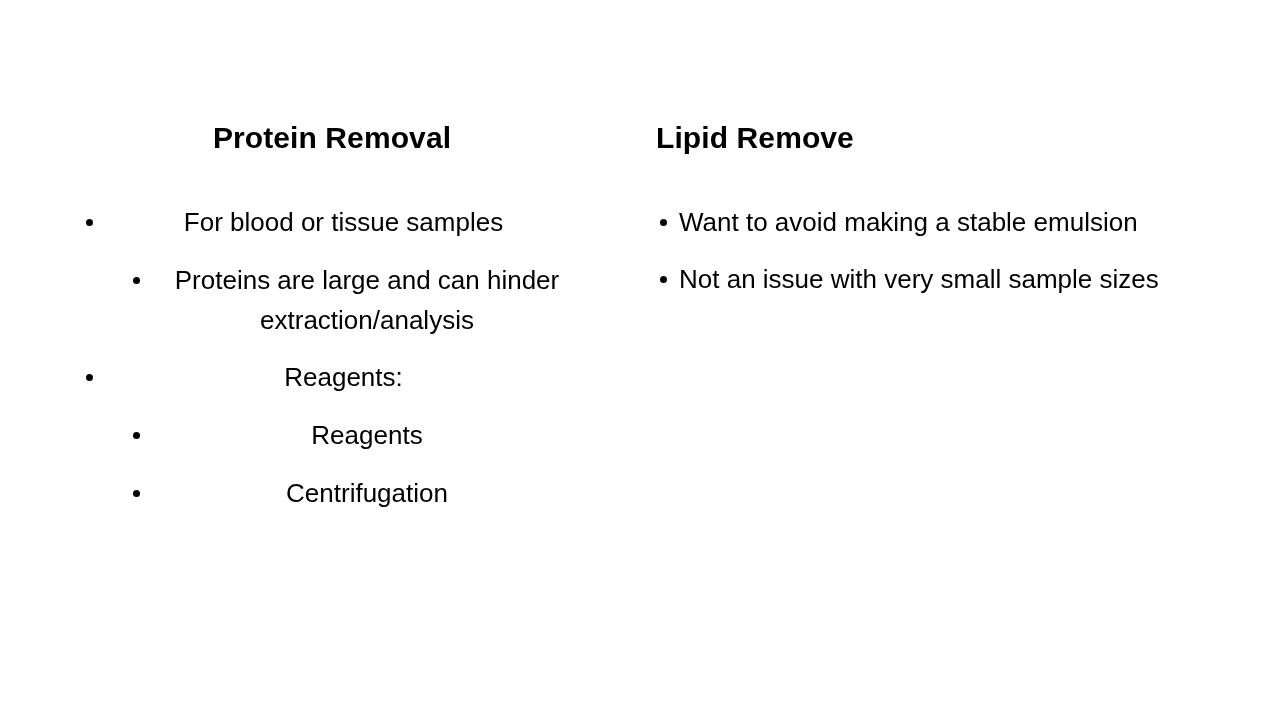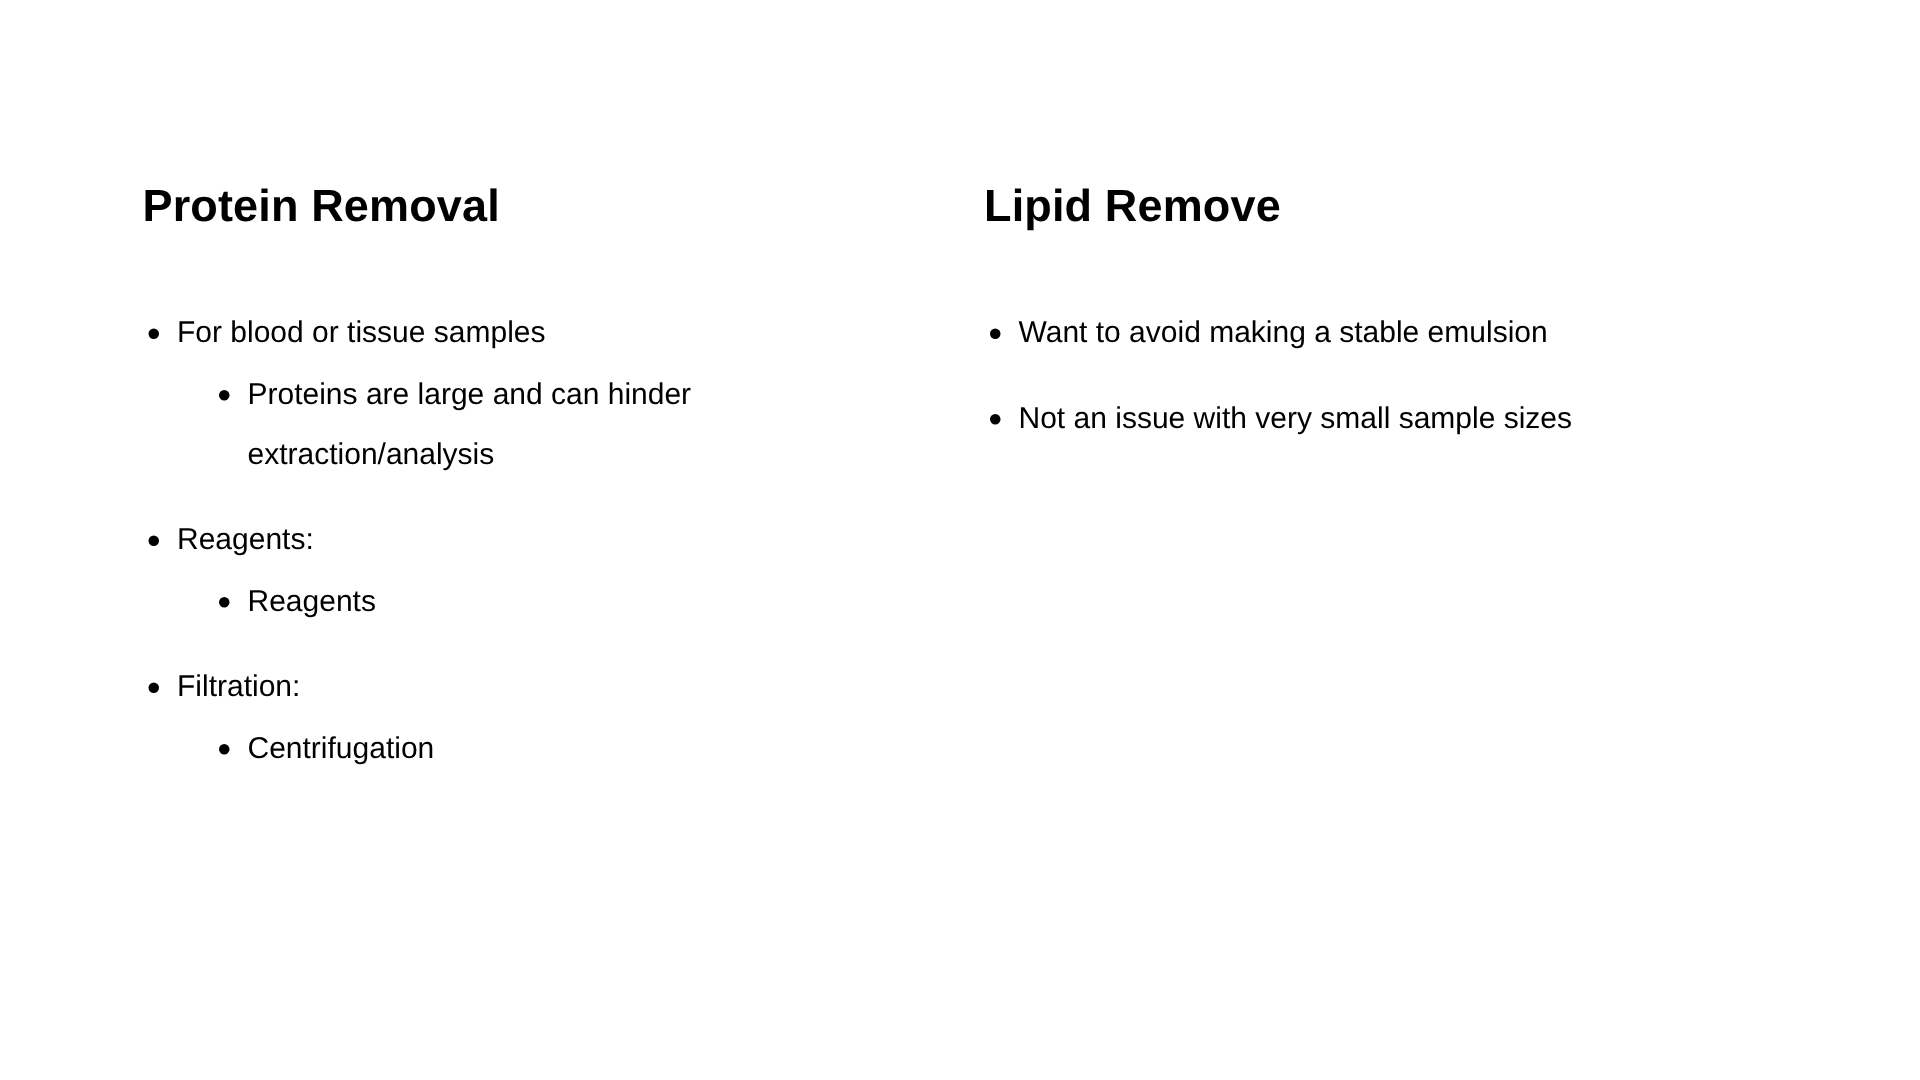--- a/index.html
+++ b/index.html
@@ -24,57 +24,57 @@
     height: 720px;
     background: #ffffff;
   }
 
   
   .column {
     position: absolute;
     top: 118px;
   }
 
-  .column-left  { left: 95px;  width: 500px; }
+  .column-left  { left: 82px;  width: 500px; text-align: center; }
   .column-right { left: 656px; width: 540px; }
 
   
   .column-title {
     font-size: 30px;
     font-weight: bold;
     line-height: 40px;
     letter-spacing: 0.1px;
     color: #000000;
     white-space: nowrap;
   }
 
   
   .bullet-list {
     list-style: none;
     margin-top: 44px;
   }
 
   .bullet-item {
     position: relative;
-    font-size: 20px;
+    font-size: 26px;
     line-height: 40px;
     color: #000000;
   }
 
   
   .bullet-item.level-1 {
     padding-left: 23px;
     margin-top: 17px;
   }
   .bullet-item.level-1:first-child { margin-top: 0; }
 
   
   .bullet-item.level-2 {
     padding-left: 70px;
-    margin-top: 1px;
+    margin-top: 18px;
   }
 
   
   .bullet-item::before {
     content: "";
     position: absolute;
     top: 17px;
     width: 7px;
     height: 7px;
     border-radius: 50%;
@@ -99,23 +99,20 @@
         </li>
         <li class="bullet-item level-2">
           <span class="bullet-text">Proteins are large and can hinder extraction/analysis</span>
         </li>
         <li class="bullet-item level-1">
           <span class="bullet-text">Reagents:</span>
         </li>
         <li class="bullet-item level-2">
           <span class="bullet-text">Reagents</span>
         </li>
-        <li class="bullet-item level-1">
-          <span class="bullet-text">Filtration:</span>
-        </li>
         <li class="bullet-item level-2">
           <span class="bullet-text">Centrifugation</span>
         </li>
       </ul>
   </div>
 
   <div class="column column-right">
     <h2 class="column-title">Lipid Remove</h2>
     <ul class="bullet-list">
         <li class="bullet-item level-1">

